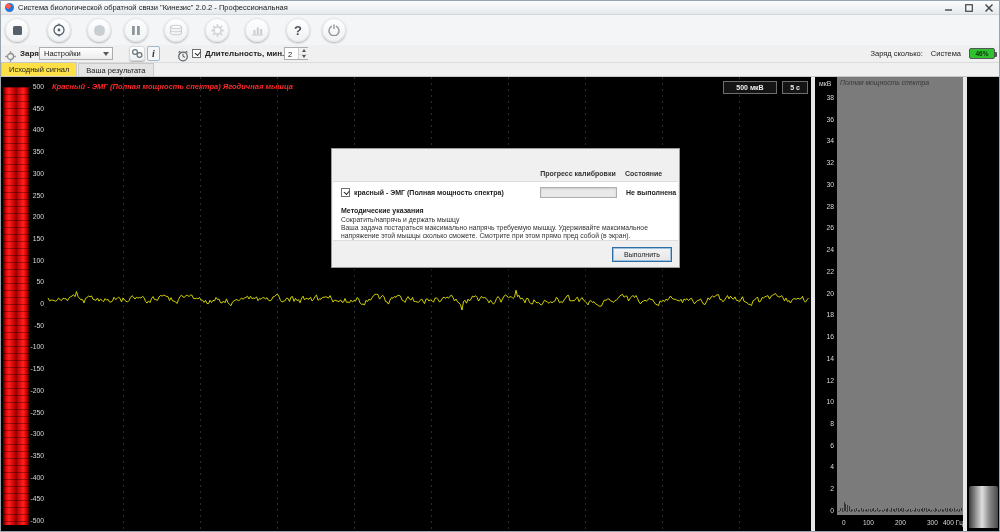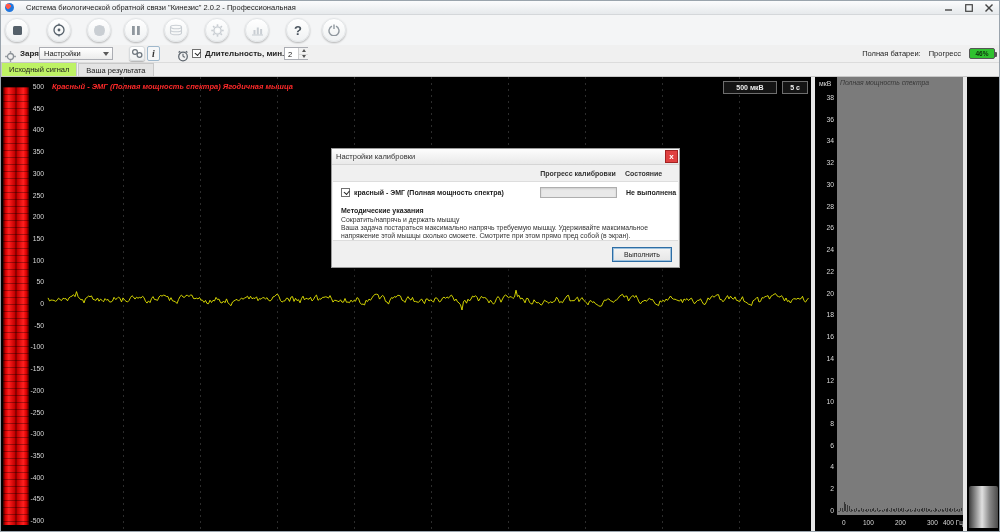--- a/index.html
+++ b/index.html
@@ -2,21 +2,21 @@
 <html><head>
 <meta charset="utf-8">
 <style>
   * { margin:0; padding:0; box-sizing:border-box; }
   html,body { width:1000px; height:532px; font-family:"Liberation Sans", sans-serif; }
   .app { position:relative; width:1000px; height:532px; background:#f0f0f0; overflow:hidden; border:1px solid #9aa4ad; }
 
   
   .titlebar { position:absolute; left:0; top:0; width:100%; height:14px;
     background:linear-gradient(#fbfcfd,#e6e9ec); border-bottom:1px solid #d4d7da;
-    display:flex; align-items:center; padding:0 4px;gap:8px; }
+    display:flex; align-items:center; padding:0 4px; }
   .app-icon { width:9px; height:9px; border-radius:50%;
     background:radial-gradient(circle at 35% 35%, #ff5a4a 0 30%, #2277dd 34% 100%); margin-right:4px; flex:0 0 auto; }
   .title-text { font-size:7.5px; color:#222; white-space:nowrap; }
   .win-controls { position:absolute; right:4px; top:1px; display:flex; gap:8px; }
   .win-btn { width:12px; height:11px; display:flex; align-items:center; justify-content:center; color:#444; cursor:default; }
 
   
   .toolbar1 { position:absolute; left:0; top:14px; width:100%; height:30px; background:#f4f5f6; }
   .round-btn { position:absolute; top:3px; width:24px; height:24px; border-radius:50%;
     background:linear-gradient(#ffffff,#f0f2f3); border:1px solid #e2e5e7;
@@ -60,21 +60,21 @@
   .batt-label, .batt-chan { font-size:7.5px; color:#222; }
   .battery { position:relative; width:26px; height:11px; border:1px solid #555; border-radius:2px; background:#2fc12f;
     display:flex; align-items:center; justify-content:center; }
   .battery .pct { font-size:6.5px; color:#0c330c; font-weight:bold; }
   .battery:after { content:""; position:absolute; right:-3px; top:2.5px; width:2px; height:5px; background:#555; border-radius:0 1px 1px 0; }
 
   
   .tabs { position:absolute; left:0; top:62px; width:100%; height:14px; background:#f0f0f0; border-bottom:1px solid #c8c8c8; display:flex; align-items:flex-end; }
   .tab { height:13px; padding:0 7px; font-size:7.5px; color:#222; display:flex; align-items:center;
     border:1px solid #c8c8c8; border-bottom:none; background:#e4e4e4; margin-right:1px; }
-  .tab.active { background:#bef264; height:14px; position:relative; z-index:2; }
+  .tab.active { background:#fde047; height:14px; position:relative; z-index:2; }
 
   
   .main { position:absolute; left:0; top:76px; width:1000px; height:450px; background:#84cc16; }
   .left-axis { position:absolute; left:0; top:0; width:45px; height:454px; background:#000; }
   .red-meter { position:absolute; left:2px; top:10px; width:26px; height:438px;
     background:linear-gradient(90deg,#3a0000 0%,#d80000 10%,#ff1f1f 22%,#c40000 45%,#6e0000 50%,#c40000 55%,#ff1f1f 78%,#d80000 90%,#3a0000 100%); }
   .red-meter:after { content:""; position:absolute; inset:0;
     background:repeating-linear-gradient(180deg, rgba(0,0,0,.35) 0 1px, transparent 1px 7px); }
   .yticks { position:absolute; left:28px; top:7px; width:15px; height:441px;
     display:flex; flex-direction:column; justify-content:space-between; }
@@ -272,22 +272,22 @@
     <div class="dur-check"></div>
     <div class="dur-label">Длительность, мин.</div>
     <div class="spinner">
       <span class="val">2</span>
       <span class="spin-arrows">
           <span class="spin-up"></span>
           <span class="spin-dn"></span>
         </span>
     </div>
     <div class="battery-zone">
-      <span class="batt-label">Полная батареи:</span>
-      <span class="batt-chan">Прогресс</span>
+      <span class="batt-label">Заряд сколько:</span>
+      <span class="batt-chan">Система</span>
       <span class="battery">
           <span class="pct">46%</span>
         </span>
     </div>
   </div>
 
   <div class="tabs">
     <div class="tab active">Исходный сигнал</div>
     <div class="tab">Ваша результата</div>
   </div>
@@ -456,24 +456,20 @@
     </div>
 
     <div class="divider-b"></div>
 
     <div class="level-col">
       <div class="level-bar"></div>
     </div>
   </div>
 
   <div class="dialog">
-    <div class="dlg-title">
-      <span class="dlg-title-text">Настройки калибровки</span>
-      <span class="dlg-close">x</span>
-    </div>
     <div class="dlg-headers">
       <span class="dlg-col-progress">Прогресс калибровки</span>
       <span class="dlg-col-state">Состояние</span>
     </div>
     <div class="dlg-white">
       <div class="dlg-row">
         <span class="dlg-check"></span>
         <span class="dlg-chan">красный - ЭМГ (Полная мощность спектра)</span>
         <span class="dlg-progress"></span>
         <span class="dlg-status">Не выполнена</span>

